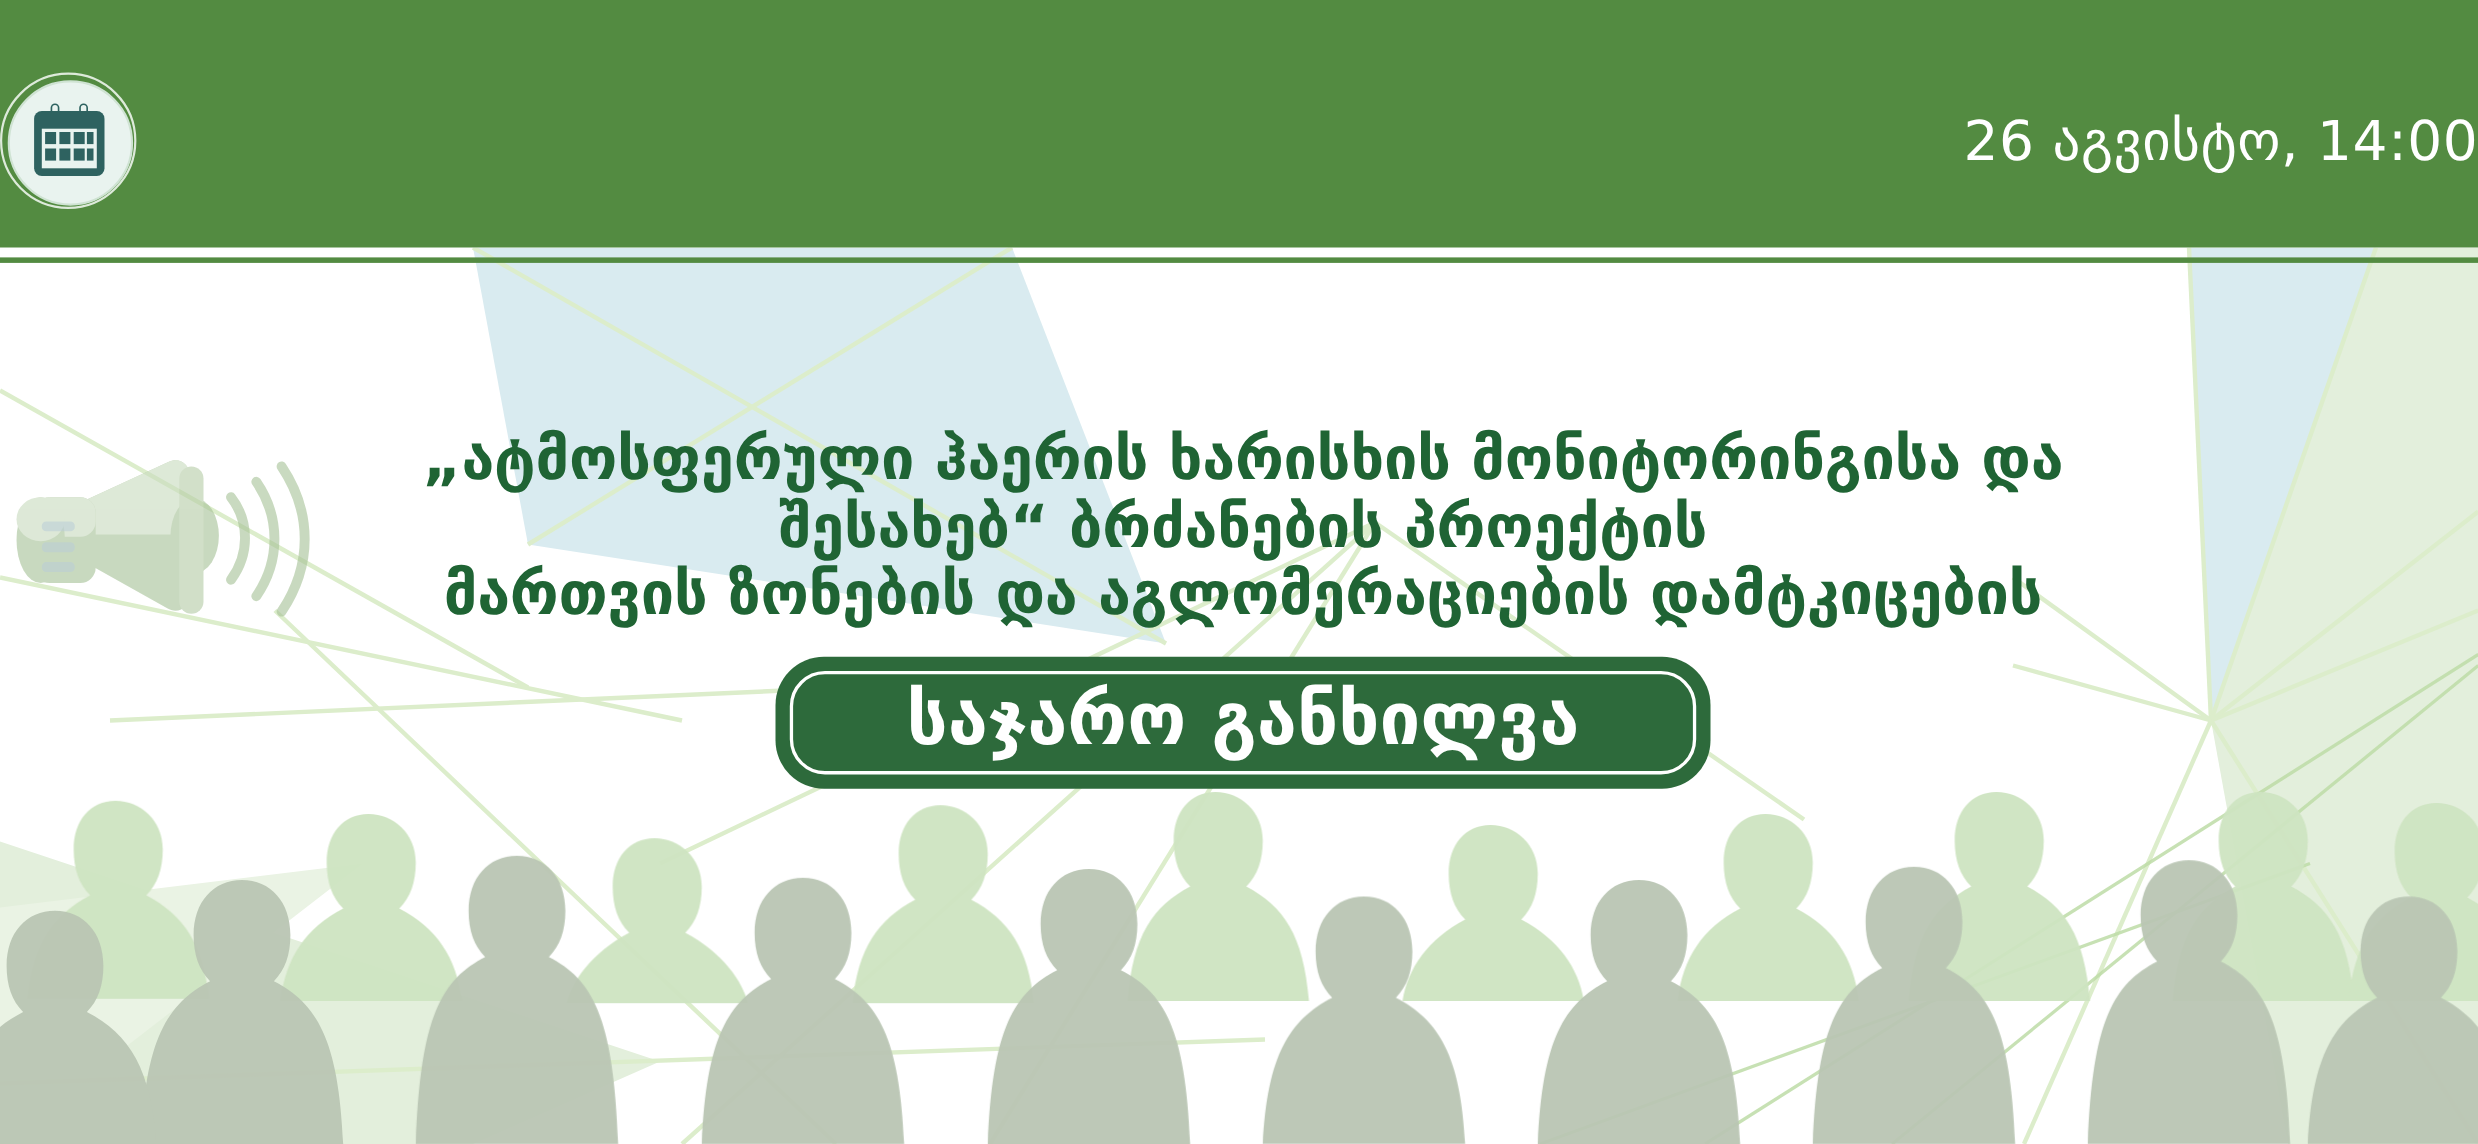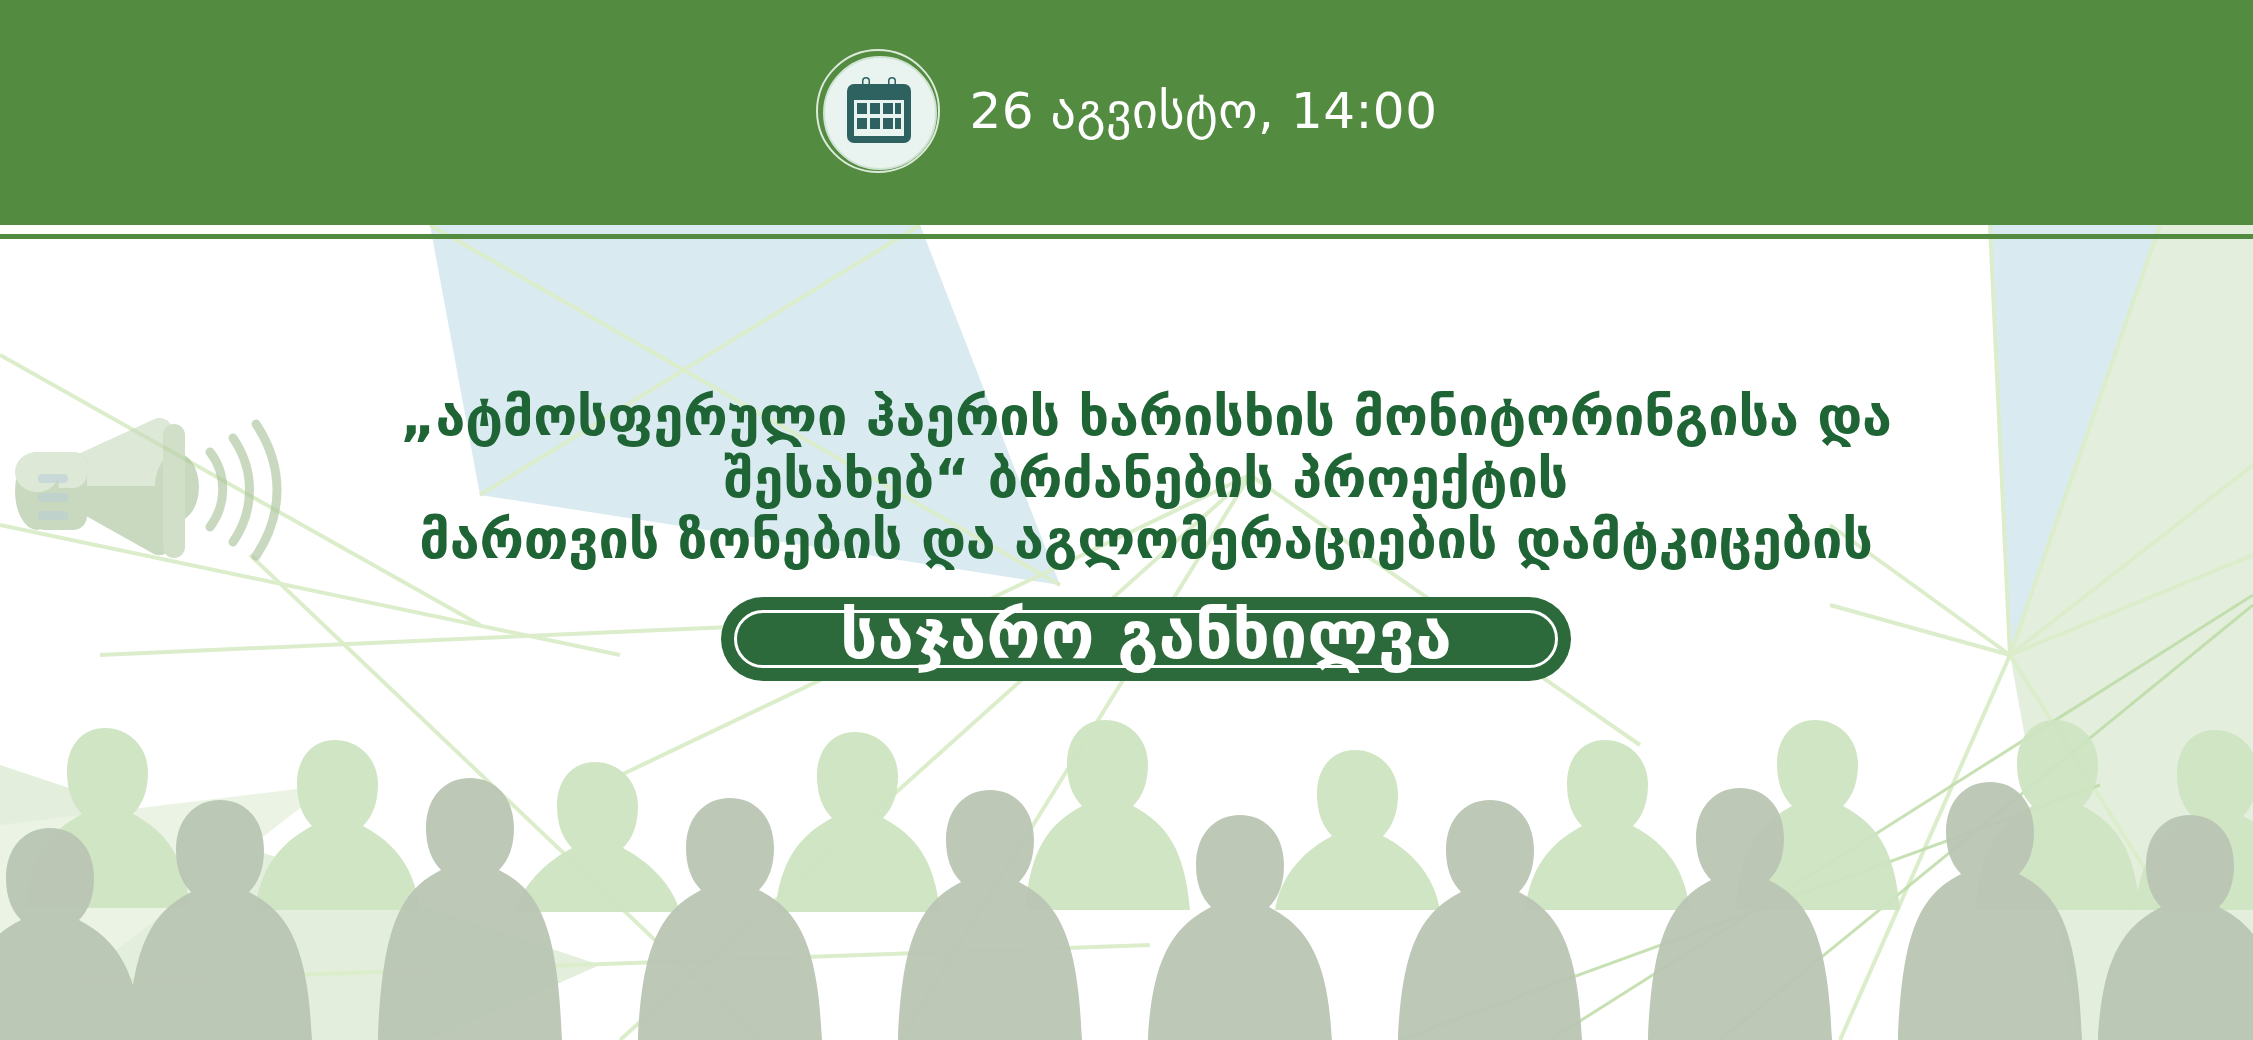--- a/index.html
+++ b/index.html
@@ -23,26 +23,26 @@
   #header-bar {
     position: absolute;
     left: 0; top: 0;
     width: 2253px;
     height: 225px;
     background: #538B41;
     z-index: 30;
   }
   #header-inner {
     position: absolute;
-    left: 0; top: 0;
+    left: 0; top: 17px;
     width: 100%;
     height: 100%;
     display: flex;
     align-items: center;
-    justify-content: center;
+    justify-content: space-between;
     gap: 26px;
     border-radius: 32px;
   }
 
   
   #calendar-badge {
     position: relative;
     width: 128px;
     height: 128px;
     flex: 0 0 auto;
@@ -106,21 +106,21 @@
     left: 5px;
     top: 390px;
     width: 300px;
     height: 200px;
     z-index: 8;
   }
 
   
   #content {
     position: absolute;
-    left: 296px;
+    left: 280px;
     top: 386px;
     width: 1700px;
     z-index: 12;
     text-align: center;
   }
   #title-block {
     color: #1F6434;
     font-size: 54px;
     font-weight: bold;
     line-height: 1.14;
@@ -131,21 +131,21 @@
   #badge-wrap {
     margin-top: 26px;
     display: flex;
     justify-content: center;
   }
   #public-hearing-badge {
     position: relative;
     background: #2D6A3B;
     border-radius: 44px;
     width: 850px;
-    height: 84px;
+    height: 120px;
     display: flex;
     align-items: center;
     justify-content: center;
     box-sizing: border-box;
   }
   #public-hearing-badge::after {
     content: "";
     position: absolute;
     left: 13px; top: 13px; right: 13px; bottom: 13px;
     border: 3px solid #ffffff;

